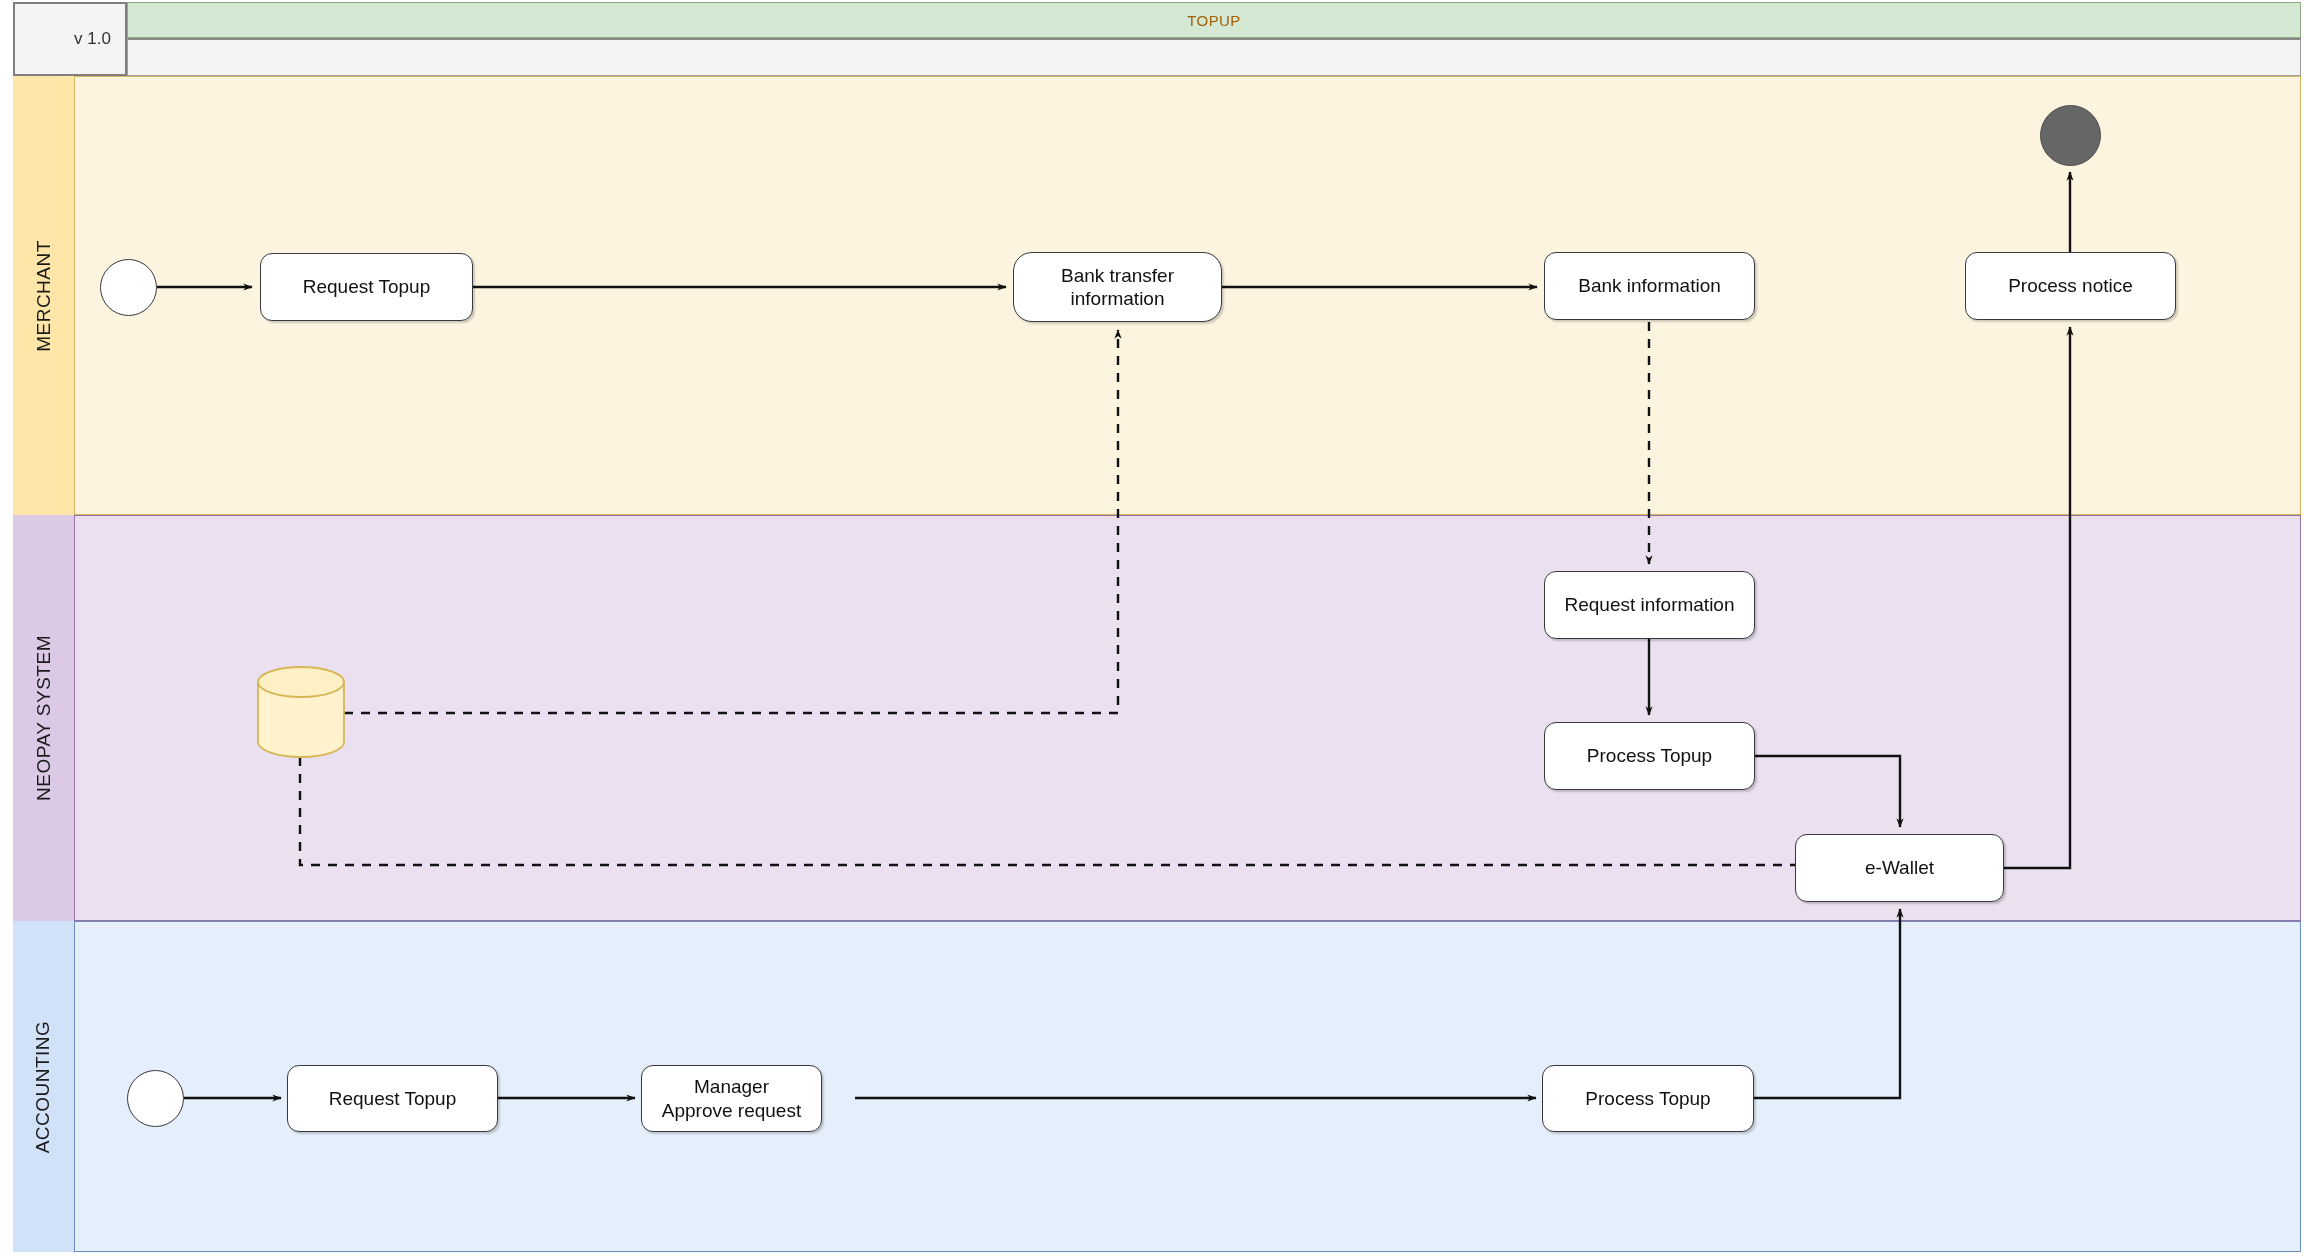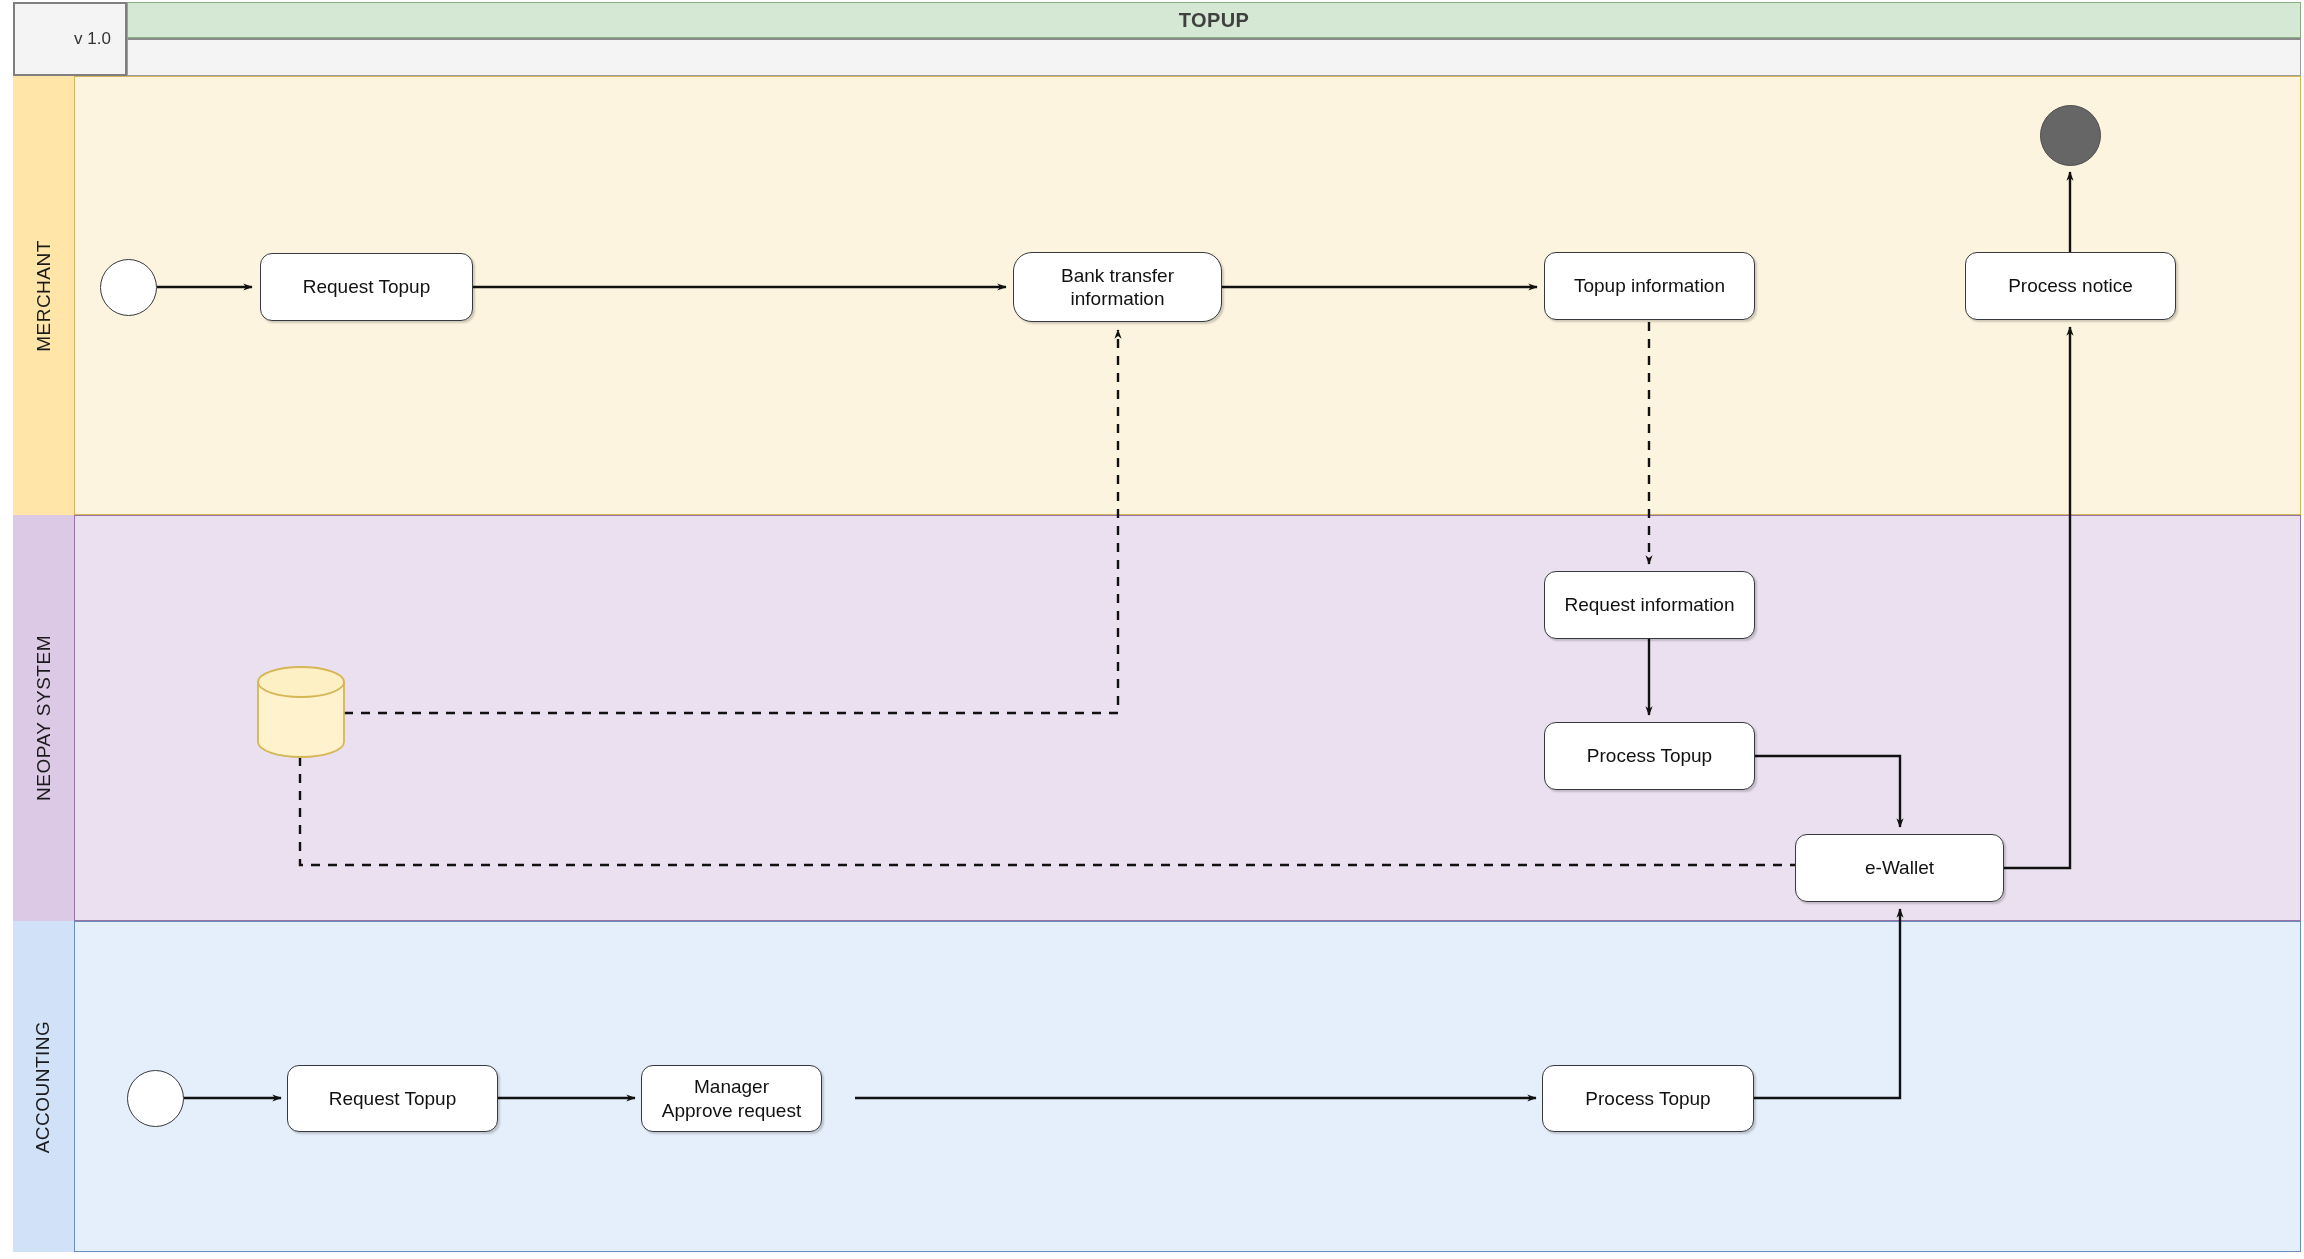--- a/index.html
+++ b/index.html
@@ -33,23 +33,23 @@
     width: 2174px;
     height: 36px;
     background: #d5e8d4;
     border: 1px solid #8bad7f;
     box-sizing: border-box;
     display: flex;
     align-items: center;
     justify-content: center;
   }
   .title-band span {
-    font-size: 20px;
-    font-weight: bold;
-    color: #404040;
+    font-size: 15px;
+    font-weight: normal;
+    color: #a16207;
     letter-spacing: .4px;
   }
   .sub-band {
     position: absolute;
     left: 127px;
     top: 38px;
     width: 2174px;
     height: 38px;
     background: #f4f4f4;
     border: 1px solid #9e9e9e;
@@ -235,21 +235,21 @@
   <div class="node" style="left:260px; top:253px; width:213px; height:68px;">
     <span>Request Topup</span>
   </div>
 
   <div class="node" style="left:1013px; top:252px; width:209px; height:70px; flex-direction:column;border-radius:19px;">
     <span>Bank transfer</span>
     <span>information</span>
   </div>
 
   <div class="node" style="left:1544px; top:252px; width:211px; height:68px;">
-    <span>Topup information</span>
+    <span>Bank information</span>
   </div>
 
   <div class="node" style="left:1965px; top:252px; width:211px; height:68px;">
     <span>Process notice</span>
   </div>
 
   <div class="circle-node circle-end" style="left:2040px; top:105px; width:61px; height:61px;"></div>
 
   <div class="node" style="left:1544px; top:571px; width:211px; height:68px;">
     <span>Request information</span>

